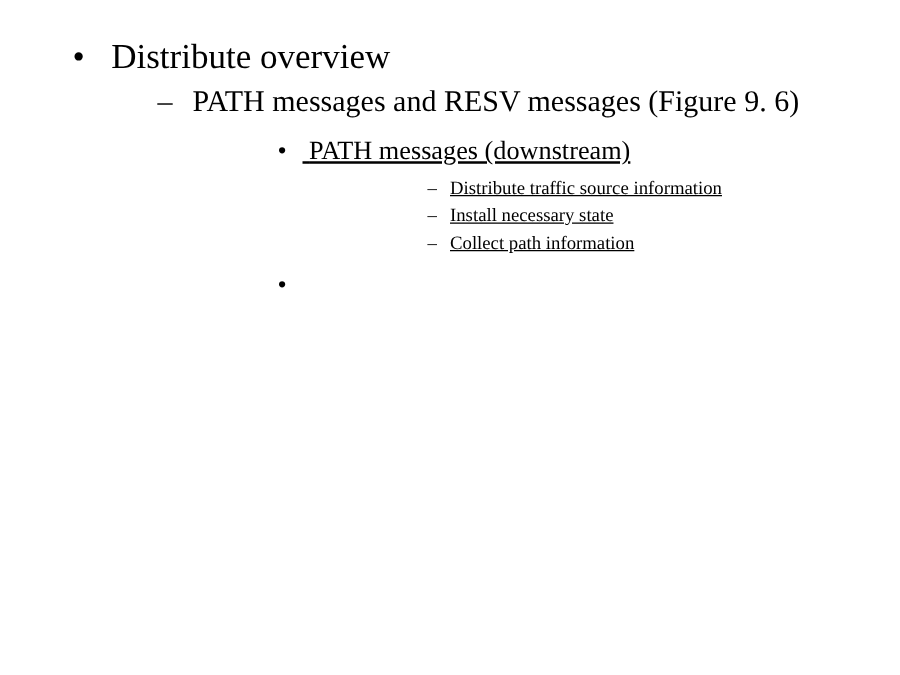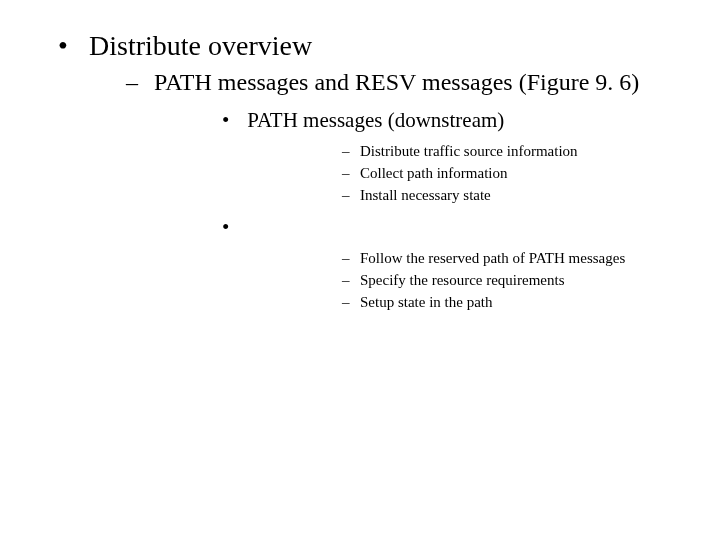--- a/index.html
+++ b/index.html
@@ -47,20 +47,21 @@
   }
   .lvl2 > li::before {
     content: "\2013";
     display: inline-block;
     width: 22px;
     text-indent: 0;
   }
   
   .lvl3 {
     margin-top: 8px;
+    text-decoration: underline;
   }
   .lvl3 > li {
     font-size: 21px;
     line-height: 1.35;
     padding-left: 94px;
     text-indent: -20px;
     margin-bottom: 4px;
   }
   .lvl3 > li::before {
     content: "\2022";
@@ -95,29 +96,24 @@
     <li>
       <span>Distribute overview</span>
       <ul class="lvl2">
         <li>
           <span>PATH messages and RESV messages (Figure 9. 6)</span>
           <ul class="lvl3">
             <li>
               <span>PATH messages (downstream)</span>
               <ul class="lvl4">
                 <li><span>Distribute traffic source information</span></li>
+                <li><span>Install necessary state</span></li>
                 <li><span>Collect path information</span></li>
-                <li><span>Install necessary state</span></li>
               </ul>
             </li>
             <li>
-              <ul class="lvl4">
-                <li><span>Follow the reserved path of PATH messages</span></li>
-                <li><span>Specify the resource requirements</span></li>
-                <li><span>Setup state in the path</span></li>
-              </ul>
             </li>
           </ul>
         </li>
       </ul>
     </li>
   </ul>
 </div>
 
 </body></html>

